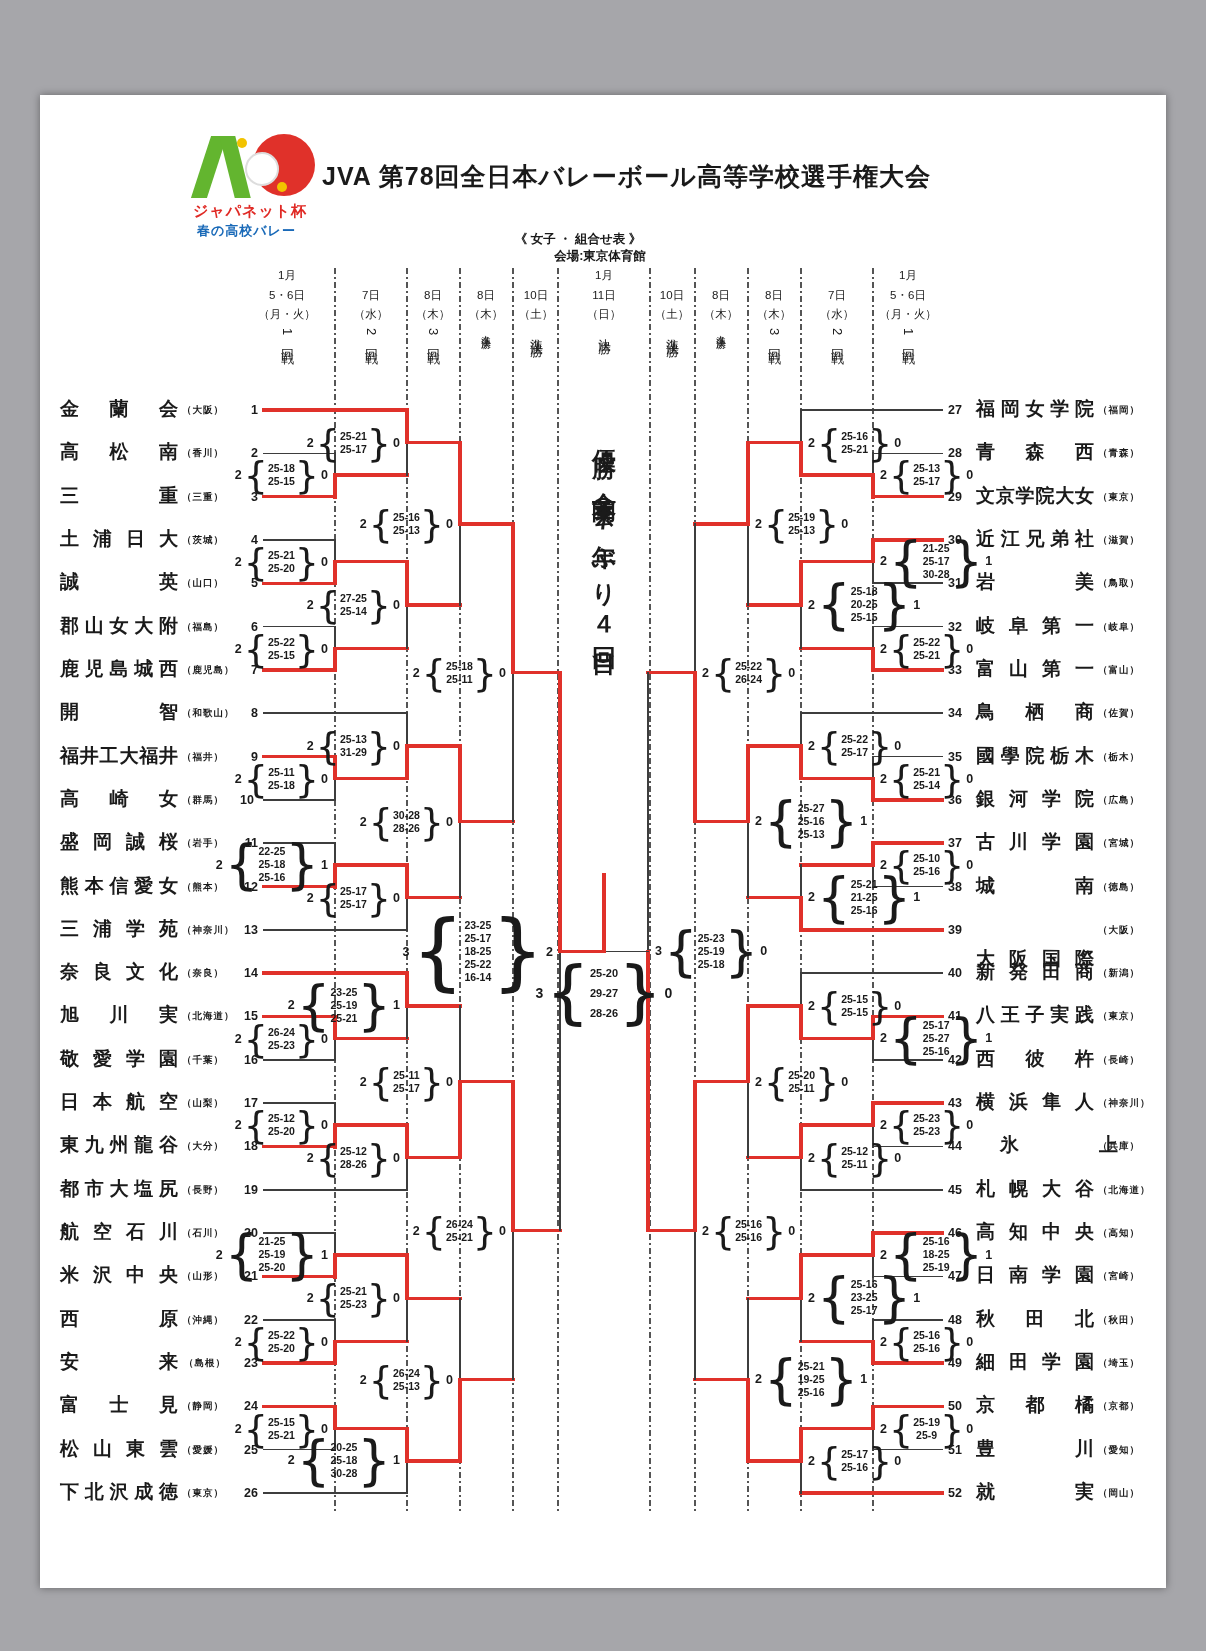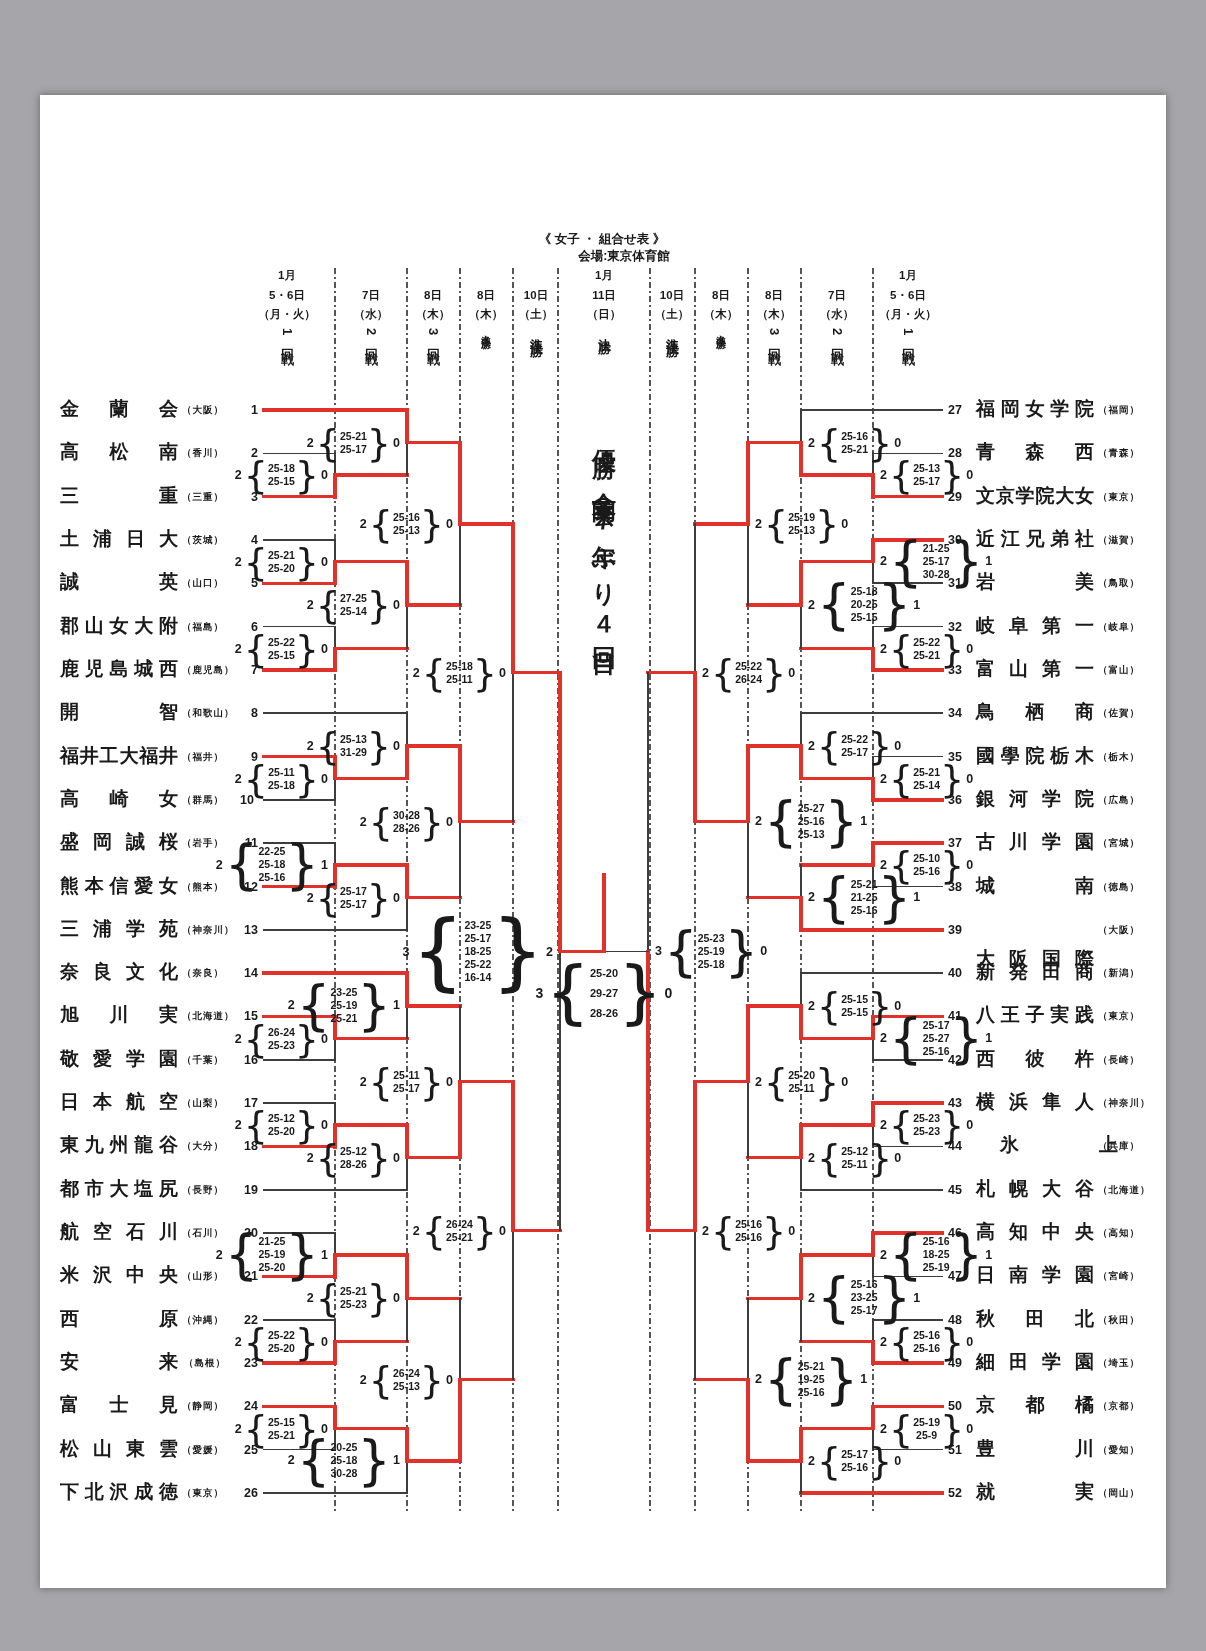--- a/index.html
+++ b/index.html
@@ -1,45 +1,56 @@
 <!DOCTYPE html>
 <html><head>
 <meta charset="utf-8">
 <style>
   html,body{margin:0;padding:0;}
   body{width:1206px;height:1651px;background:#a6a6aa;font-family:"Liberation Sans","DejaVu Sans",sans-serif;color:#1a1a1a;position:relative;}
   .canvas{position:absolute;left:0;top:0;width:1206px;height:1651px;}
   .page{position:absolute;left:40px;top:95px;width:1126px;height:1493px;background:#ffffff;box-shadow:0 0 8px rgba(0,0,0,.4);}
   .abs{position:absolute;}
   .title{font-size:25px;font-weight:700;letter-spacing:1px;white-space:nowrap;}
-  .subtitle,.venue{font-size:12.5px;font-weight:700;white-space:nowrap;transform:translateX(-50%);margin-left:24px;}
+  .subtitle,.venue{font-size:12.5px;font-weight:700;white-space:nowrap;transform:translateX(-50%);}
   .logo-text1{font-size:15px;font-weight:700;color:#e02a25;letter-spacing:1px;white-space:nowrap;}
   .logo-text2{font-size:13px;font-weight:700;color:#1a6ab8;letter-spacing:1px;white-space:nowrap;}
   .champ-note{writing-mode:vertical-rl;font-size:24px;font-weight:700;letter-spacing:6px;transform:translateX(-50%);white-space:nowrap;}
-  .col-head{transform:translateX(-50%);width:78px;text-align:center;font-size:11.5px;font-weight:700;line-height:1.7;}
+  .col-head{transform:translateX(-50%);width:78px;text-align:center;font-size:11.5px;font-weight:400;line-height:1.7;}
   .col-head .round{writing-mode:vertical-rl;margin:3px auto 0;font-size:13px;letter-spacing:3px;}
   .col-head .round.small{font-size:10px;letter-spacing:1px;}
   .sep{position:absolute;width:2px;background-image:repeating-linear-gradient(to bottom,#555 0 6px,transparent 6px 9px,#555 9px 11px,transparent 11px 14px);}
   .team-name{font-size:19px;font-weight:700;text-align:justify;text-align-last:justify;white-space:nowrap;line-height:22px;}
   .team-pref{font-size:9.5px;font-weight:700;letter-spacing:1px;line-height:22px;white-space:nowrap;}
   .team-seed{font-size:12.5px;font-weight:700;line-height:22px;}
   .score{display:flex;align-items:center;white-space:nowrap;}
   .score .digit{font-size:12.5px;font-weight:700;padding:0 2px;}
   .score .brace{font-weight:400;line-height:.85;color:#1a1a1a;font-family:"DejaVu Sans",sans-serif;}
   .score .sets{display:flex;flex-direction:column;justify-content:center;}
   .score .sets div{font-size:10.5px;font-weight:700;line-height:13px;text-align:center;}
   .score.big .digit{font-size:14px;}
   .score.big .sets div{font-size:11px;line-height:20px;}
 </style>
 </head>
 <body>
 
 <div class="canvas">
   <div class="page"></div>
 
+  <div class="abs" style="left:193px;top:126px;width:125px;height:115px;">
+    <div class="abs" style="left:60px;top:8px;width:62px;height:62px;border-radius:50%;background:#e0312a;"></div>
+    <div class="abs" style="left:8px;top:10px;width:16px;height:62px;background:#63b52f;transform:skewX(-18deg);"></div>
+    <div class="abs" style="left:34px;top:10px;width:16px;height:62px;background:#63b52f;transform:skewX(14deg);"></div>
+    <div class="abs" style="left:52px;top:26px;width:30px;height:30px;border-radius:50%;background:#fff;border:2px solid #ddd;"></div>
+    <div class="abs" style="left:44px;top:12px;width:10px;height:10px;border-radius:50%;background:#f2c300;"></div>
+    <div class="abs" style="left:84px;top:56px;width:10px;height:10px;border-radius:50%;background:#f2c300;"></div>
+    <div class="abs logo-text1" style="left:0px;top:76px;">ジャパネット杯</div>
+    <div class="abs logo-text2" style="left:4px;top:96px;">春の高校バレー</div>
+  </div>
+  <div class="abs title" style="left:322px;top:160px;">JVA 第78回全日本バレーボール高等学校選手権大会</div>
   <div class="abs subtitle" style="left:578px;top:231px;">《 女子 ・ 組合せ表 》</div>
   <div class="abs venue" style="left:600px;top:248px;">会場:東京体育館</div>
 
   <div class="abs champ-note" style="left:604px;top:430px;">優勝　金蘭会（７年ぶり４回目）</div>
 
   <div id="seps">
       <div class="sep" style="left: 334px; top: 268px; height: 1244px;"></div>
       <div class="sep" style="left: 406px; top: 268px; height: 1244px;"></div>
       <div class="sep" style="left: 459px; top: 268px; height: 1244px;"></div>
       <div class="sep" style="left: 512px; top: 268px; height: 1244px;"></div>

